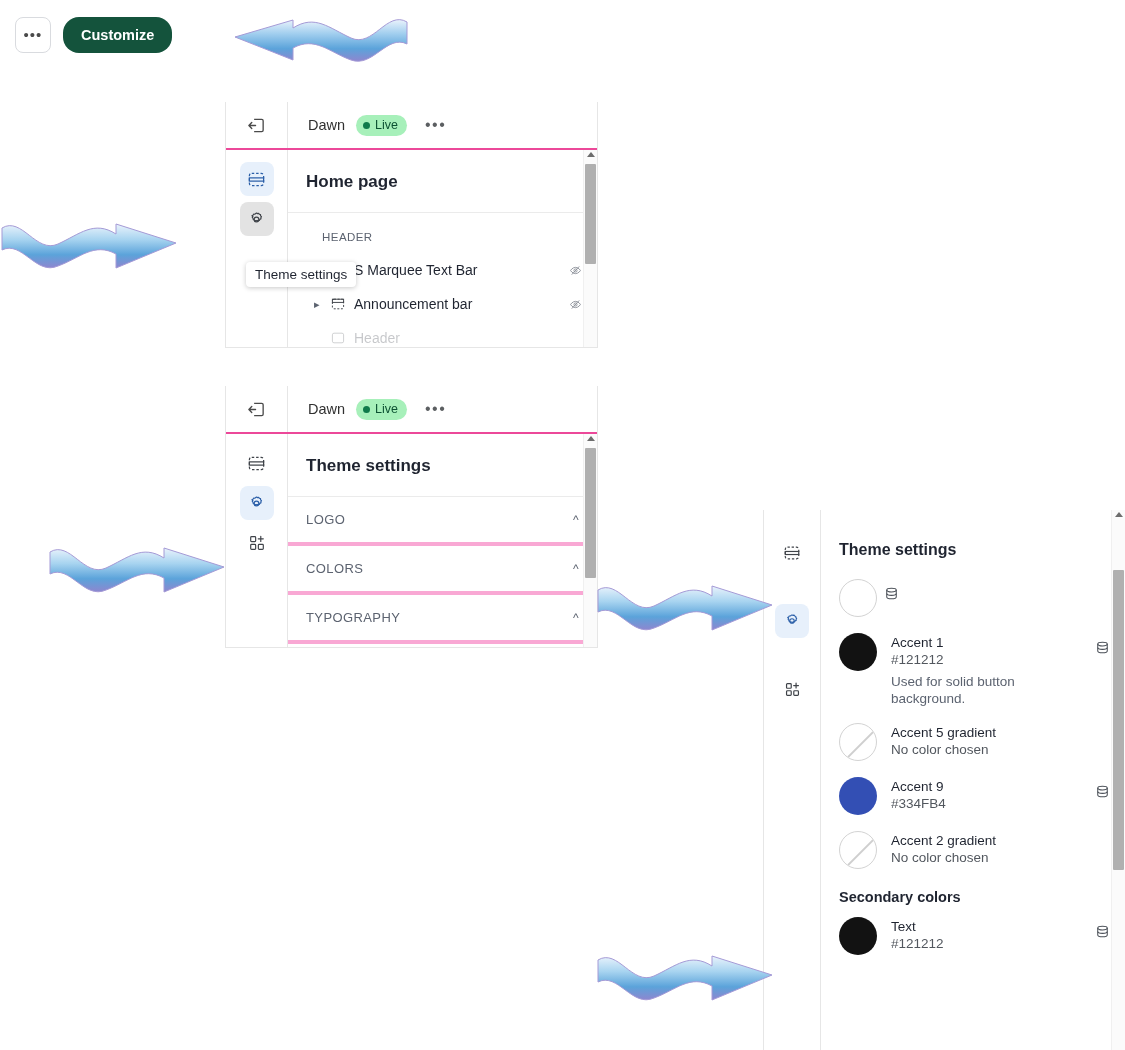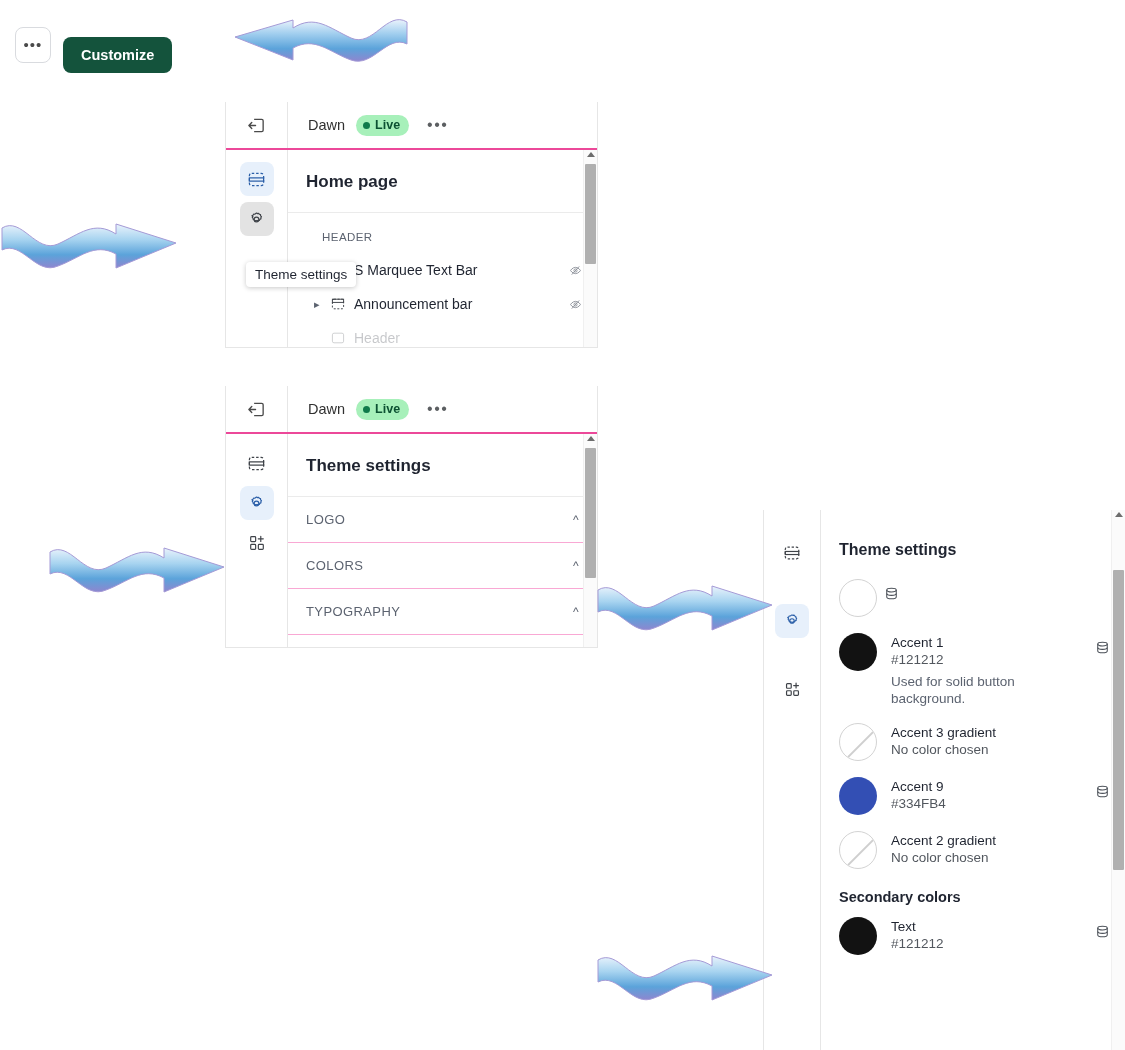--- a/index.html
+++ b/index.html
@@ -11,44 +11,43 @@
   .abs{position:absolute;}
 
   
   #toolbar{left:15px;top:17px;display:flex;align-items:center;gap:12px;}
   .more-btn{
     width:36px;height:36px;border:1px solid #d9dbdf;border-radius:8px;background:#fff;
     display:flex;align-items:center;justify-content:center;cursor:pointer;box-sizing:border-box;
   }
   .more-btn .dots{font-size:15px;color:#4a4a4a;letter-spacing:1px;line-height:8px;}
   .customize-btn{
-    height:36px;padding:0 18px;border-radius:8px;border:none;color:#fff;
+    height:36px;padding:0 18px;border-radius:16px;border:none;color:#fff;
     font-size:14.5px;font-weight:bold;display:flex;align-items:center;cursor:pointer;
     font-family:"Liberation Sans",sans-serif;
-    margin-top:20px;
   }
 
   
   .panel{background:#fff;}
   .panel-topbar{
     height:48px;display:flex;align-items:center;border-bottom:2px solid #ec4899;
     box-sizing:border-box;background:#fff;
   }
   .topbar-iconcell{
     width:62px;height:100%;display:flex;align-items:center;justify-content:center;
     border-right:1px solid #e6e6e6;box-sizing:border-box;
   }
   .exit-icon{width:19px;height:19px;display:block;}
   .theme-name{font-size:14.5px;color:#303030;margin-left:20px;}
   .live-badge{
     margin-left:11px;height:21px;border-radius:11px;background:#a7f0ba;
     display:flex;align-items:center;padding:0 9px 0 7px;gap:5px;box-sizing:border-box;
   }
   .live-dot{width:7px;height:7px;border-radius:50%;background:#0f7a4a;}
-  .live-text{font-size:12.5px;color:#0c5132;font-weight:bold;}
+  .live-text{font-size:12.5px;color:#0c5132;}
   .topbar-more{margin-left:18px;color:#5c5f62;font-size:16px;line-height:6px;letter-spacing:1.5px;cursor:pointer;}
 
   .panel-body{display:flex;background:#c4b5fd;}
   .rail{
     width:62px;border-right:1px solid #e6e6e6;box-sizing:border-box;
     padding-top:12px;display:flex;flex-direction:column;align-items:center;gap:6px;background:#fff;
   }
   .rail-btn{
     width:34px;height:34px;border-radius:8px;display:flex;align-items:center;justify-content:center;cursor:pointer;
   }
@@ -77,21 +76,21 @@
 
   .tooltip{
     position:absolute;background:#fff;border-radius:4px;
     box-shadow:0 1px 5px rgba(0,0,0,.22);padding:5px 9px;font-size:13.5px;color:#1f2430;
     white-space:nowrap;z-index:30;
   }
 
   
   .acc-row{
     display:flex;align-items:center;justify-content:space-between;height:45px;
-    padding:0 18px 0 18px;border-bottom:1px solid #f9a8d4;font-size:13px;color:#5c6370;
+    padding:0 18px 0 18px;border-bottom:4px solid #f9a8d4;font-size:13px;color:#5c6370;
     letter-spacing:.4px;cursor:pointer;text-transform:uppercase;
   }
   .caret{color:#5c6370;font-size:12px;}
 
   
   .sbar{
     position:absolute;top:0;right:0;width:14px;height:100%;background:#fbfbfb;
     border-left:1px solid #f0f0f0;box-sizing:border-box;
   }
   .sbar .up{
@@ -353,21 +352,21 @@
             </div>
             <svg class="db-icon" width="17" height="17" viewBox="0 0 20 20">
               <ellipse cx="10" cy="6" rx="5.6" ry="2.2" fill="none" stroke="#4a4f57" stroke-width="1.2"></ellipse>
               <path d="M4.4 6v8c0 1.2 2.5 2.2 5.6 2.2s5.6-1 5.6-2.2V6" fill="none" stroke="#4a4f57" stroke-width="1.2"></path>
               <path d="M4.4 10c0 1.2 2.5 2.2 5.6 2.2s5.6-1 5.6-2.2" fill="none" stroke="#4a4f57" stroke-width="1.2"></path>
             </svg>
           </div>
           <div class="color-item">
             <div class="swatch none"></div>
             <div class="ci-text">
-              <div class="ci-name">Accent 3 gradient</div>
+              <div class="ci-name">Accent 5 gradient</div>
               <div class="ci-value">No color chosen</div>
             </div>
             <span style="width:23px;display:inline-block"></span>
           </div>
           <div class="color-item">
             <div class="swatch" style="background:#334FB4"></div>
             <div class="ci-text">
               <div class="ci-name">Accent 9</div>
               <div class="ci-value">#334FB4</div>
             </div>

